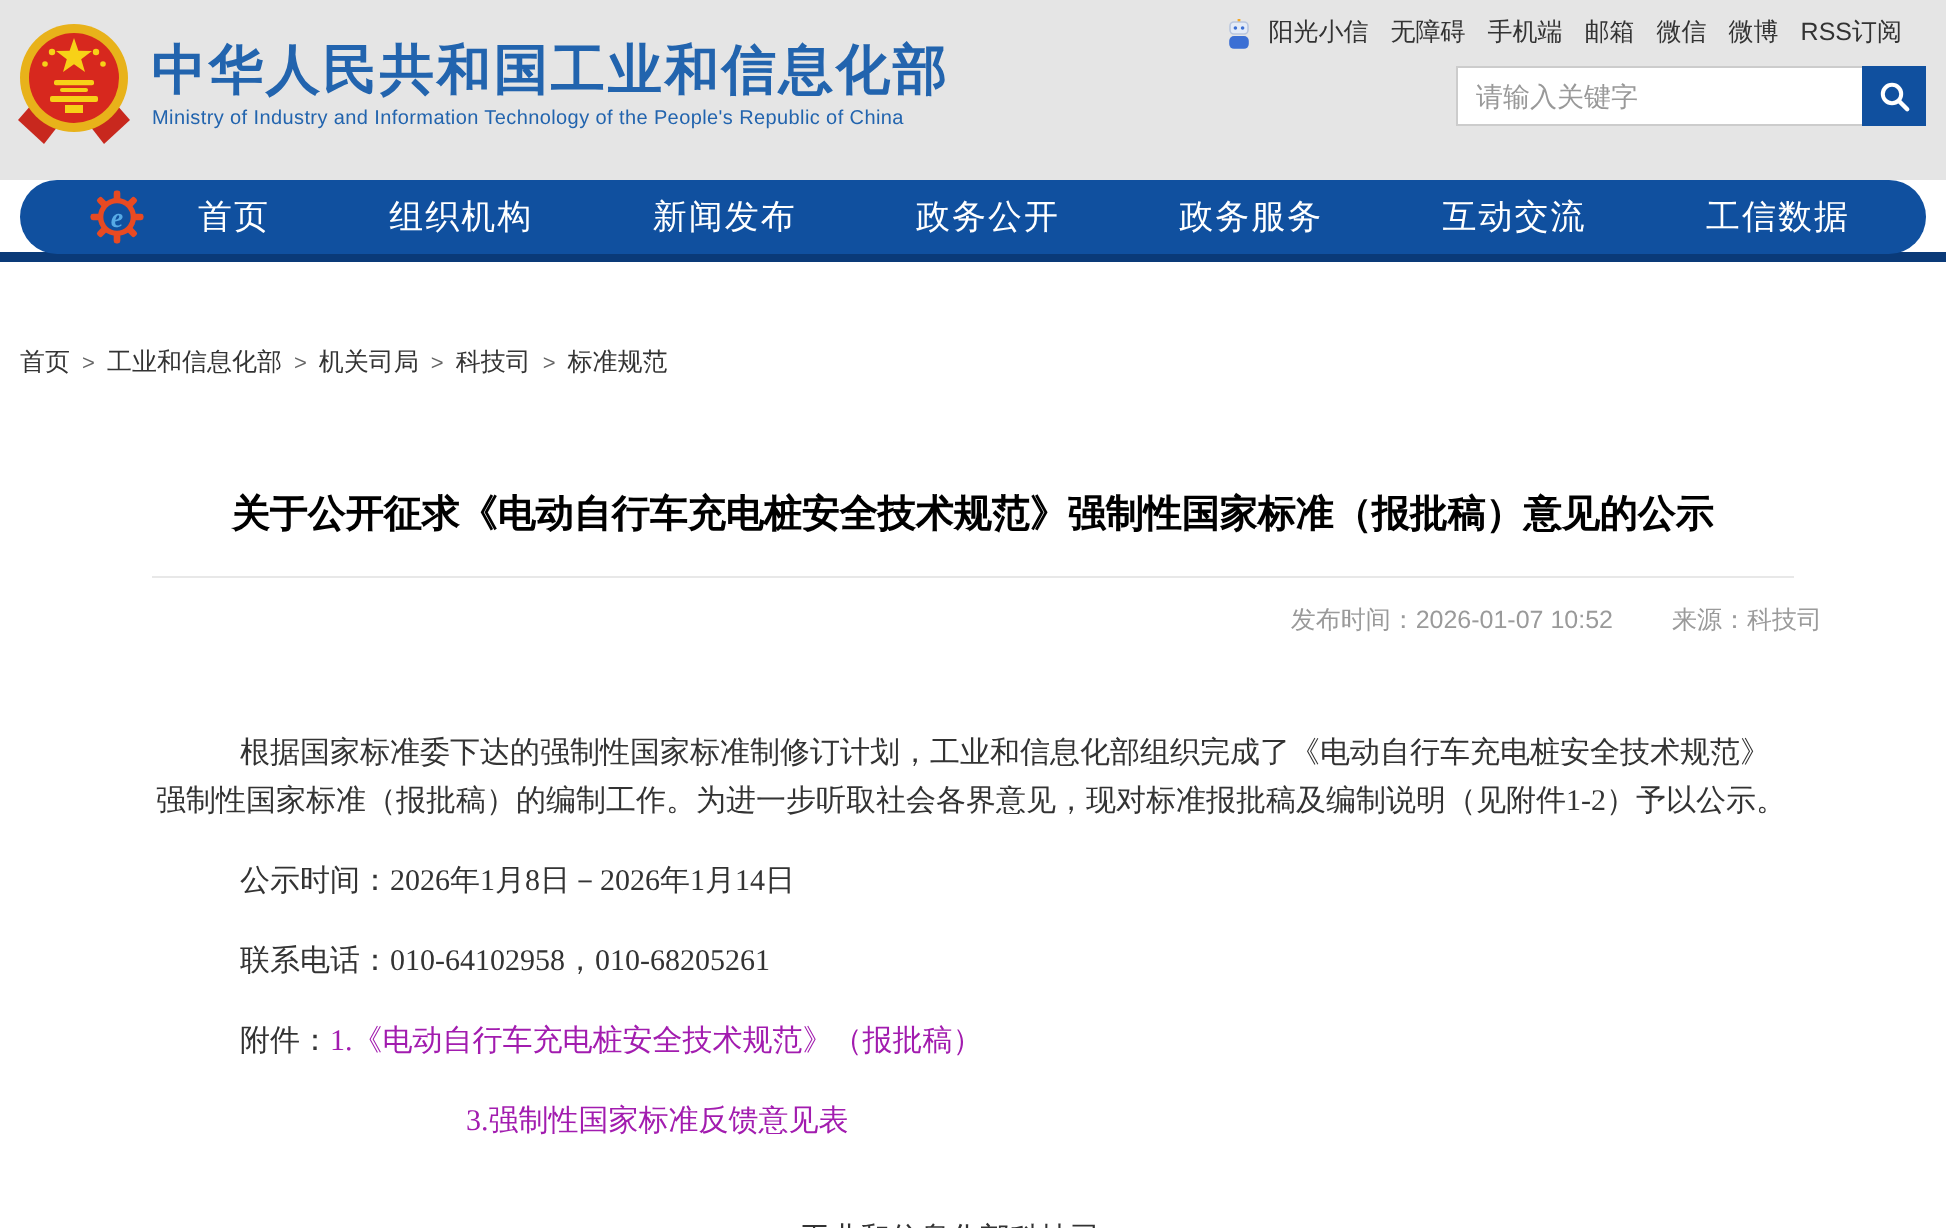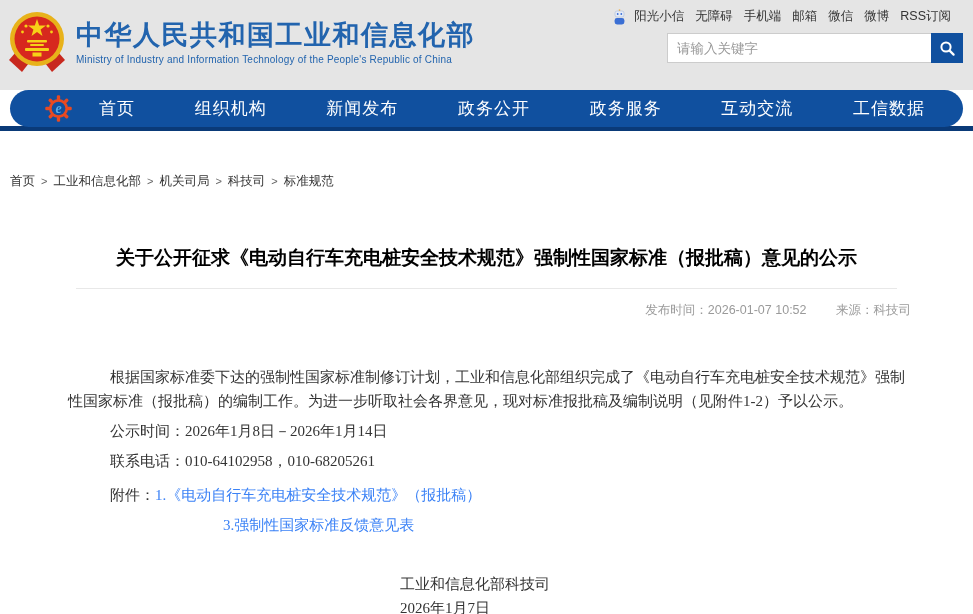--- a/index.html
+++ b/index.html
@@ -15,21 +15,21 @@
   }
   
   .top-header{position:relative;height:90px;background:#e5e5e5;}
   .brand{position:absolute;left:8px;top:10px;display:flex;align-items:center;gap:10px;cursor:pointer;}
   .emblem svg{display:block;}
   .site-title{font-size:27px;font-weight:bold;color:var(--title-blue);letter-spacing:1.5px;line-height:32px;}
   .site-subtitle{font-size:10px;color:var(--title-blue);margin-top:3px;letter-spacing:.2px;}
   .utility{position:absolute;top:8px;right:22px;display:flex;align-items:center;gap:11px;font-size:12.5px;color:#333;white-space:nowrap;}
   .utility a{color:#333;text-decoration:none;}
   .robot-ico{display:inline-flex;margin-right:-4px;}
-  .search{position:absolute;top:33px;right:10px;width:296px;height:30px;display:flex;}
+  .search{position:absolute;top:33px;right:10px;width:235px;height:30px;display:flex;}
   .search input{flex:1;height:30px;border:1px solid #ccc;border-right:none;padding:0 9px;font-size:13.5px;color:#333;outline:none;font-family:"Liberation Sans",sans-serif;}
   .search input::placeholder{color:#999;}
   .search button{width:32px;height:30px;border:none;background:var(--search-btn-blue);cursor:pointer;display:flex;align-items:center;justify-content:center;padding:0;}
   
   .nav-wrap{position:relative;height:41px;}
   .nav-strip{position:absolute;left:0;right:0;bottom:0;height:5px;background:var(--nav-strip);}
   .nav-pill{position:absolute;left:10px;right:10px;top:0;height:37px;border-radius:19px;background:var(--nav-blue);display:flex;align-items:center;padding:0 0 0 34px;}
   .nav-logo{display:flex;align-items:center;margin-right:16px;}
   .nav-items{flex:1;display:flex;justify-content:space-between;padding:0 38px 0 10px;}
   .nav-items a{color:#fff;font-size:17px;text-decoration:none;letter-spacing:1px;}
@@ -37,25 +37,25 @@
   .breadcrumb{padding:14px 10px 10px;font-size:12.5px;color:#333;margin-top:28px;}
   .breadcrumb a{color:#333;text-decoration:none;}
   .crumb-sep{color:#666;margin:0 6px;font-size:11px;}
   
   .article{padding:0 62px;}
   .article-title{margin-top:44px;text-align:center;font-size:19px;font-weight:bold;color:#000;line-height:27px;}
   .title-divider{border-bottom:1px solid #e8e8e8;margin:17px 14px 0;}
   .meta{margin-top:13px;text-align:right;font-size:12.5px;color:var(--meta-gray);}
   .meta .src{margin-left:26px;}
   .body{margin-top:46px;font-size:15px;color:#333;font-family:"Liberation Serif",serif;}
-  .body p{margin:6px;line-height:24px;text-indent:42px;}
+  .body p{margin:16px;line-height:24px;text-indent:42px;}
   .attachments{margin-top:10px;}
   .att-first{margin:0;line-height:24.5px;text-indent:42px;}
   .att-rest{margin:0;line-height:24.5px;padding-left:155px;text-indent:0 !important;}
-  .attachments a{color:#3b82f6;text-decoration:none;}
+  .attachments a{color:#a21caf;text-decoration:none;}
   .signature{margin-top:35px;margin-left:338px;line-height:24px;}
   .signature div{white-space:nowrap;}
 </style>
 </head>
 <body>
 
 <header class="top-header">
   <div class="brand">
     <span class="emblem">
       <svg width="58" height="63" viewBox="0 0 58 63">

